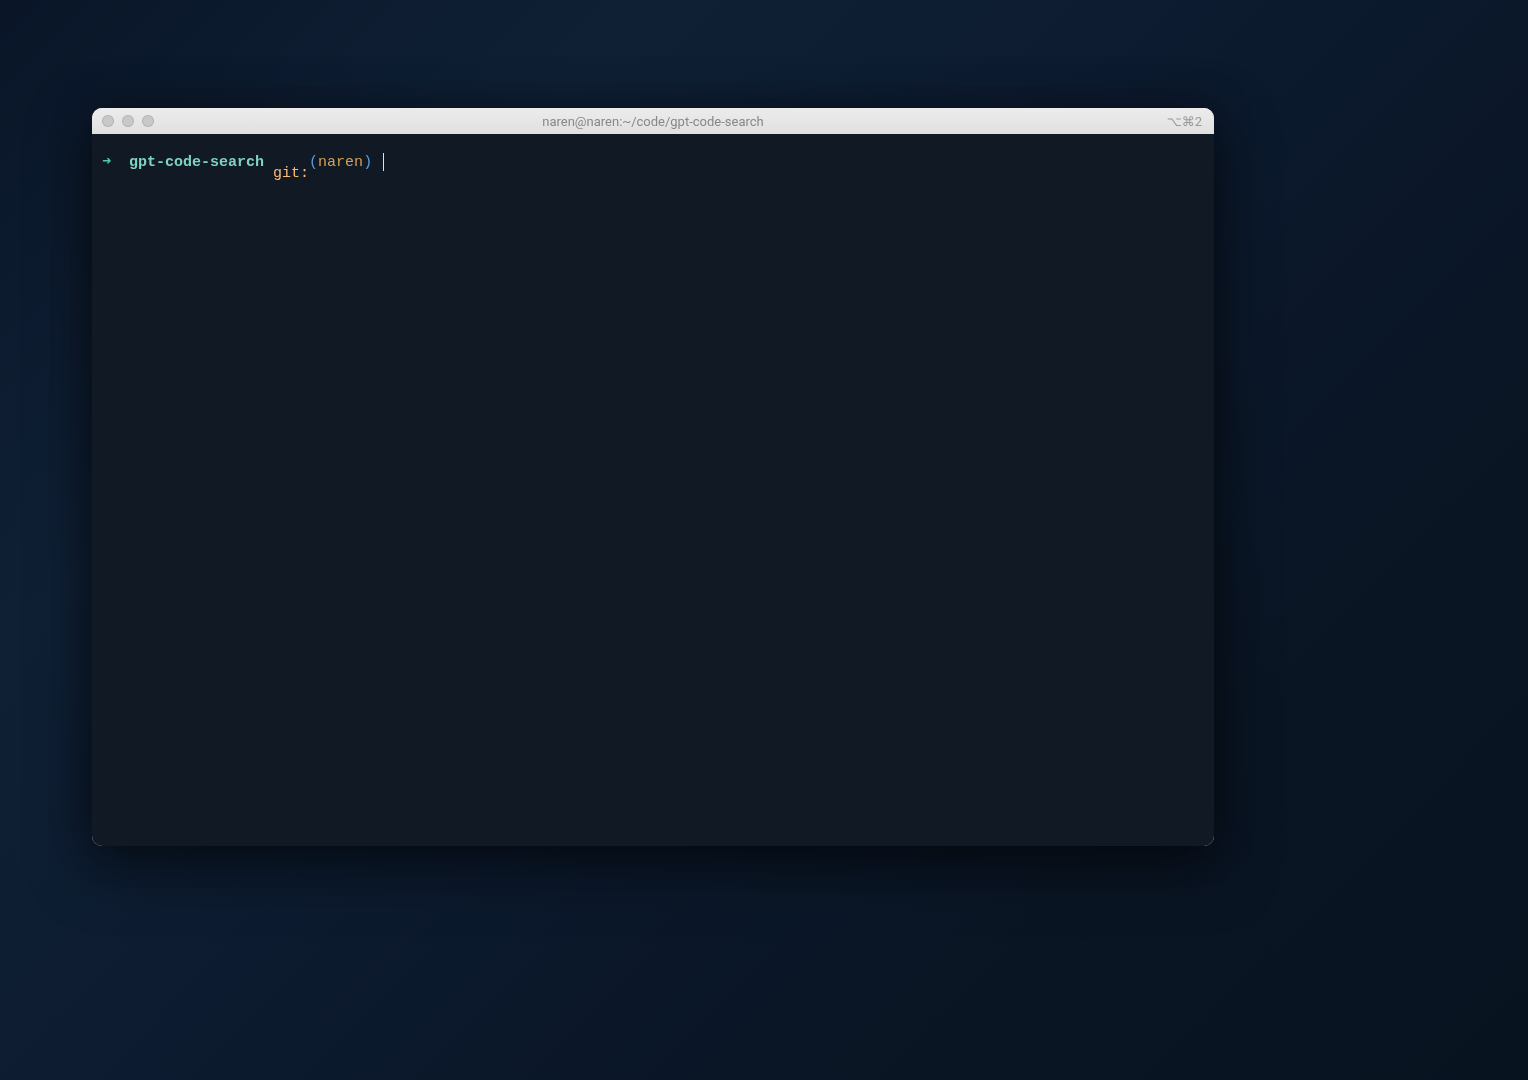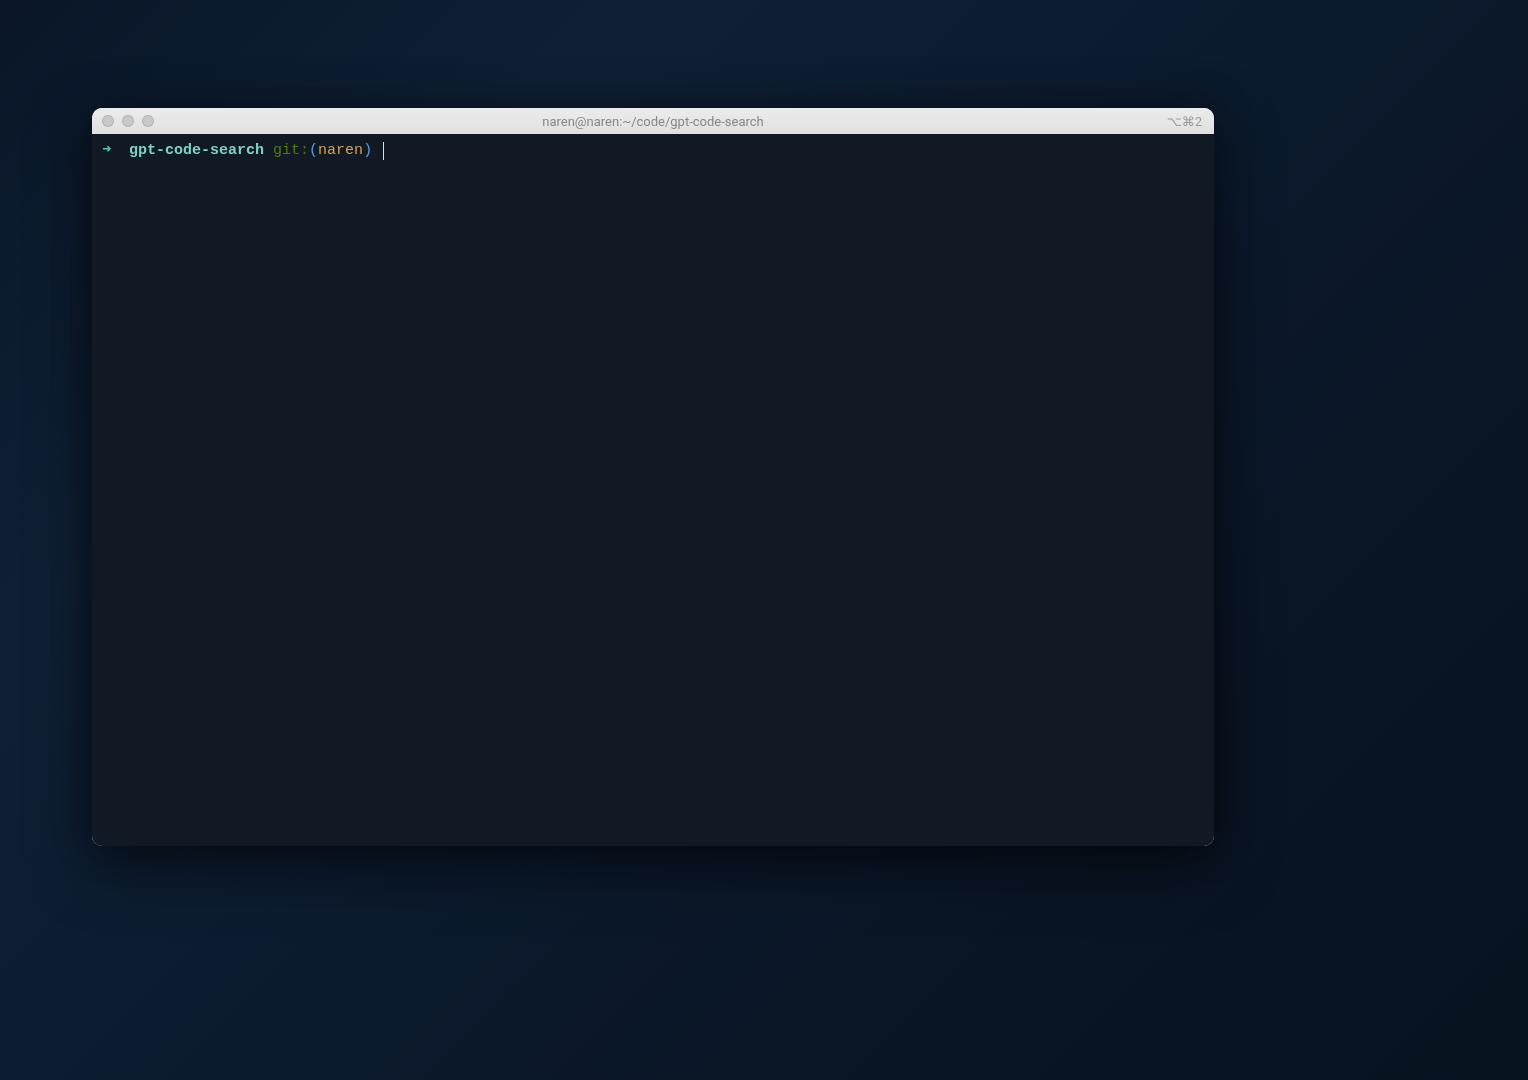--- a/index.html
+++ b/index.html
@@ -96,21 +96,22 @@
       color: #4ec9b0;
       font-weight: bold;
     }
 
     .dir-name {
       color: #7dd3c0;
       font-weight: bold;
     }
 
     .git-label {
-      color: #4d7c0f;
+      color: #fdba74;
+      margin-top: 23px;
     }
 
     .git-paren {
       color: #5b9bd5;
     }
 
     .git-branch {
       color: #d4a055;
     }
 

